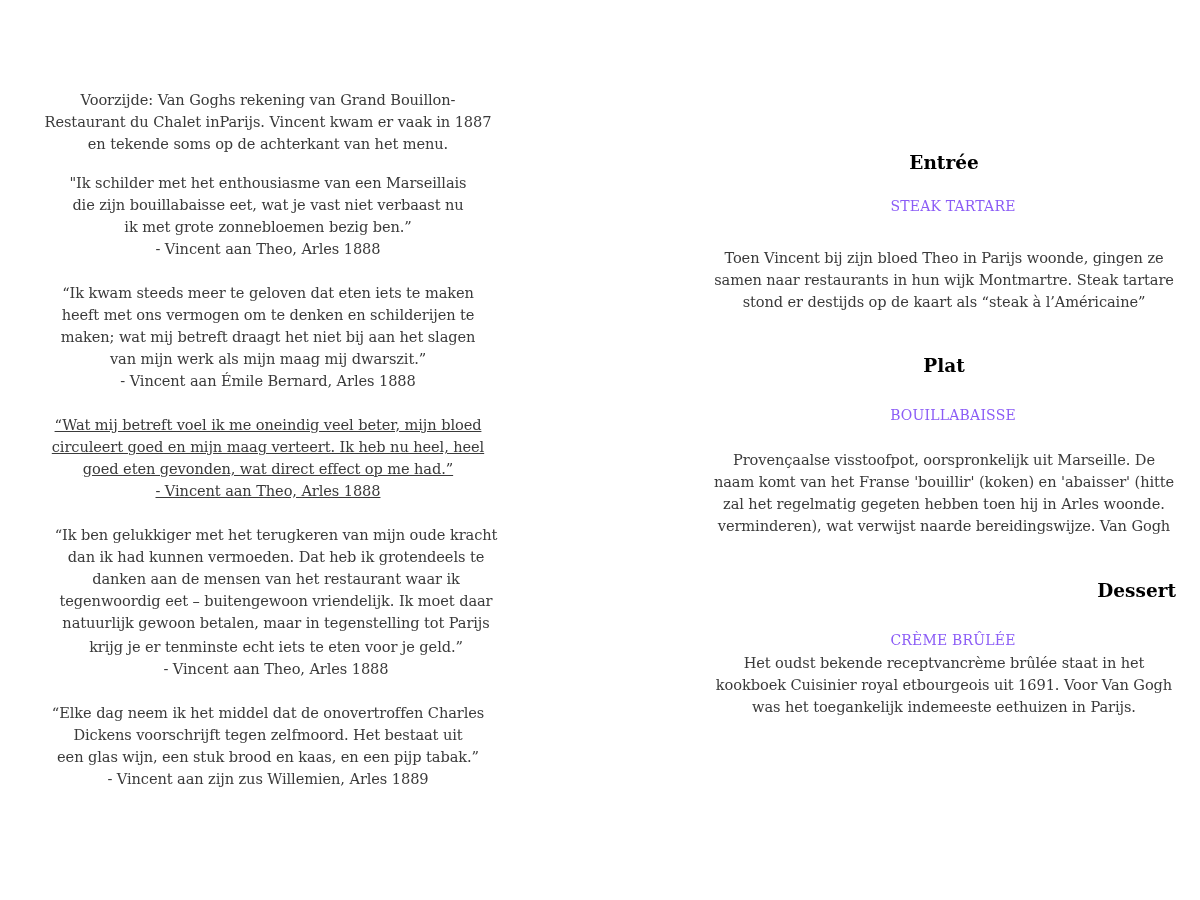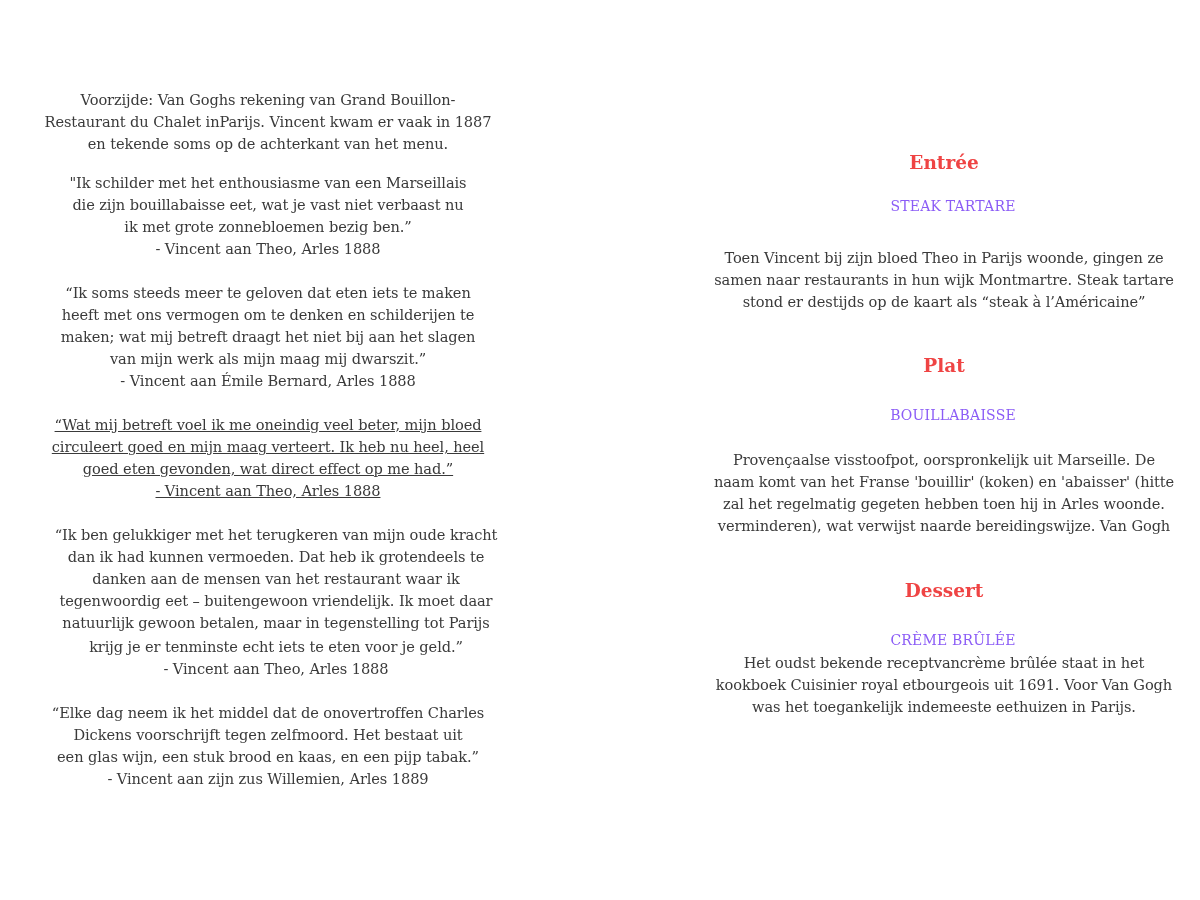--- a/index.html
+++ b/index.html
@@ -5,21 +5,21 @@
   html, body { margin: 0; padding: 0; background: #ffffff; }
   body { width: 1200px; height: 900px; position: relative; overflow: hidden;
          font-family: "DejaVu Serif", "Liberation Serif", serif; color: #3a3a3a; }
   .page { position: absolute; top: 0; height: 900px; }
   .left { left: 40px; width: 456px; }
   .right { left: 712px; width: 464px; }
   .block { position: absolute; left: 0; width: 100%; text-align: center;
            font-size: 14.6px; line-height: 22px; letter-spacing: -0.1px; }
   .line { display: block; white-space: nowrap; }
   .heading { position: absolute; left: 0; width: 100%; text-align: center;
-             font-size: 18.5px; font-weight: bold; color: #ef4444; }
+             font-size: 18.5px; font-weight: bold; color: #000000; }
   .dish { position: absolute; left: 9px; width: 100%; text-align: center;
           font-size: 14px; letter-spacing: 0.2px; color: #8b5cf6; }
 </style>
 </head>
 <body>
 
 <div class="page left">
 
   <div class="block" style="top:89px;">
     <span class="line">Voorzijde: Van Goghs rekening van Grand Bouillon-</span>
@@ -28,21 +28,21 @@
   </div>
 
   <div class="block" style="top:172px;">
     <span class="line">"Ik schilder met het enthousiasme van een Marseillais</span>
     <span class="line">die zijn bouillabaisse eet, wat je vast niet verbaast nu</span>
     <span class="line">ik met grote zonnebloemen bezig ben.”</span>
     <span class="line">- Vincent aan Theo, Arles 1888</span>
   </div>
 
   <div class="block" style="top:282px;">
-    <span class="line">“Ik soms steeds meer te geloven dat eten iets te maken</span>
+    <span class="line">“Ik kwam steeds meer te geloven dat eten iets te maken</span>
     <span class="line">heeft met ons vermogen om te denken en schilderijen te</span>
     <span class="line">maken; wat mij betreft draagt het niet bij aan het slagen</span>
     <span class="line">van mijn werk als mijn maag mij dwarszit.”</span>
     <span class="line">- Vincent aan Émile Bernard, Arles 1888</span>
   </div>
 
   <div class="block" style="top:414px;text-decoration:underline;">
     <span class="line">“Wat mij betreft voel ik me oneindig veel beter, mijn bloed</span>
     <span class="line">circuleert goed en mijn maag verteert. Ik heb nu heel, heel</span>
     <span class="line">goed eten gevonden, wat direct effect op me had.”</span>
@@ -79,20 +79,20 @@
 
   <div class="heading" style="top:355px;">Plat</div>
   <div class="dish" style="top:407px;">BOUILLABAISSE</div>
   <div class="block" style="top:449px;">
     <span class="line">Provençaalse visstoofpot, oorspronkelijk uit Marseille. De</span>
     <span class="line">naam komt van het Franse 'bouillir' (koken) en 'abaisser' (hitte</span>
     <span class="line">zal het regelmatig gegeten hebben toen hij in Arles woonde.</span>
     <span class="line">verminderen), wat verwijst naarde bereidingswijze. Van Gogh</span>
   </div>
 
-  <div class="heading" style="top:580px;">Dessert</div>
+  <div class="heading" style="top:580px;text-align:right;">Dessert</div>
   <div class="dish" style="top:632px;">CRÈME BRÛLÉE</div>
   <div class="block" style="top:652px;">
     <span class="line">Het oudst bekende receptvancrème brûlée staat in het</span>
     <span class="line">kookboek Cuisinier royal etbourgeois uit 1691. Voor Van Gogh</span>
     <span class="line">was het toegankelijk indemeeste eethuizen in Parijs.</span>
   </div>
 </div>
 
 </body></html>

